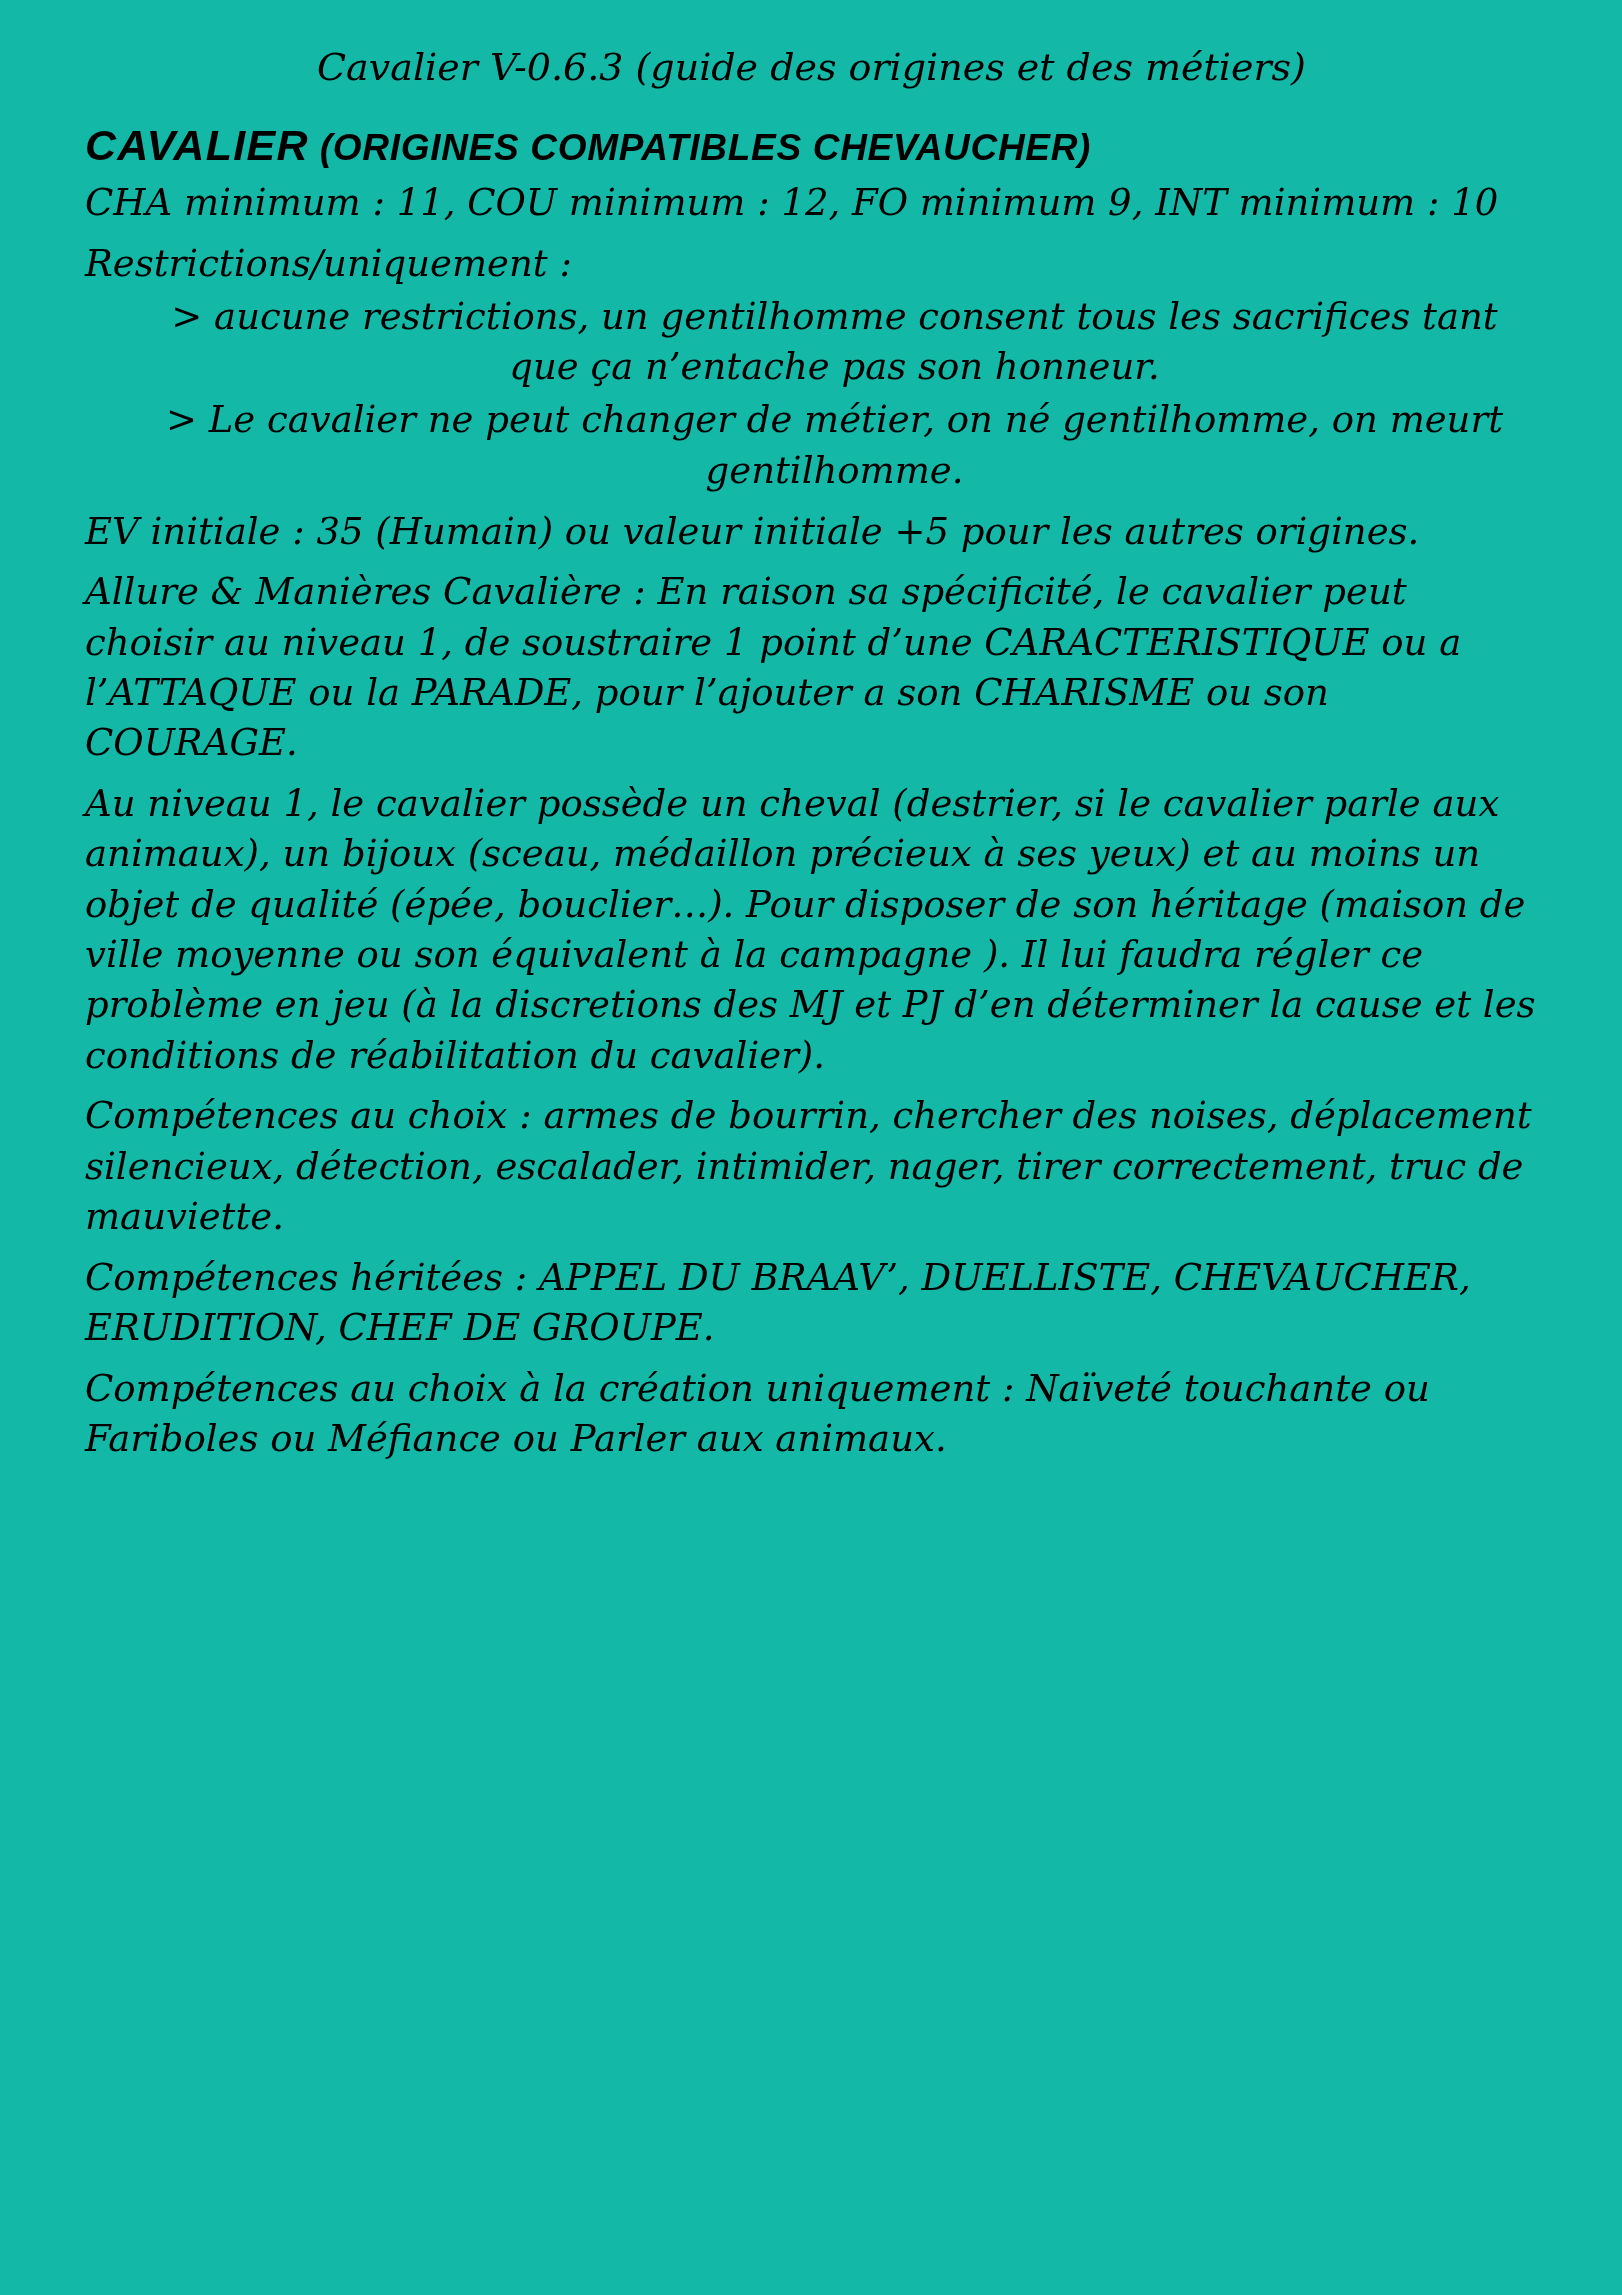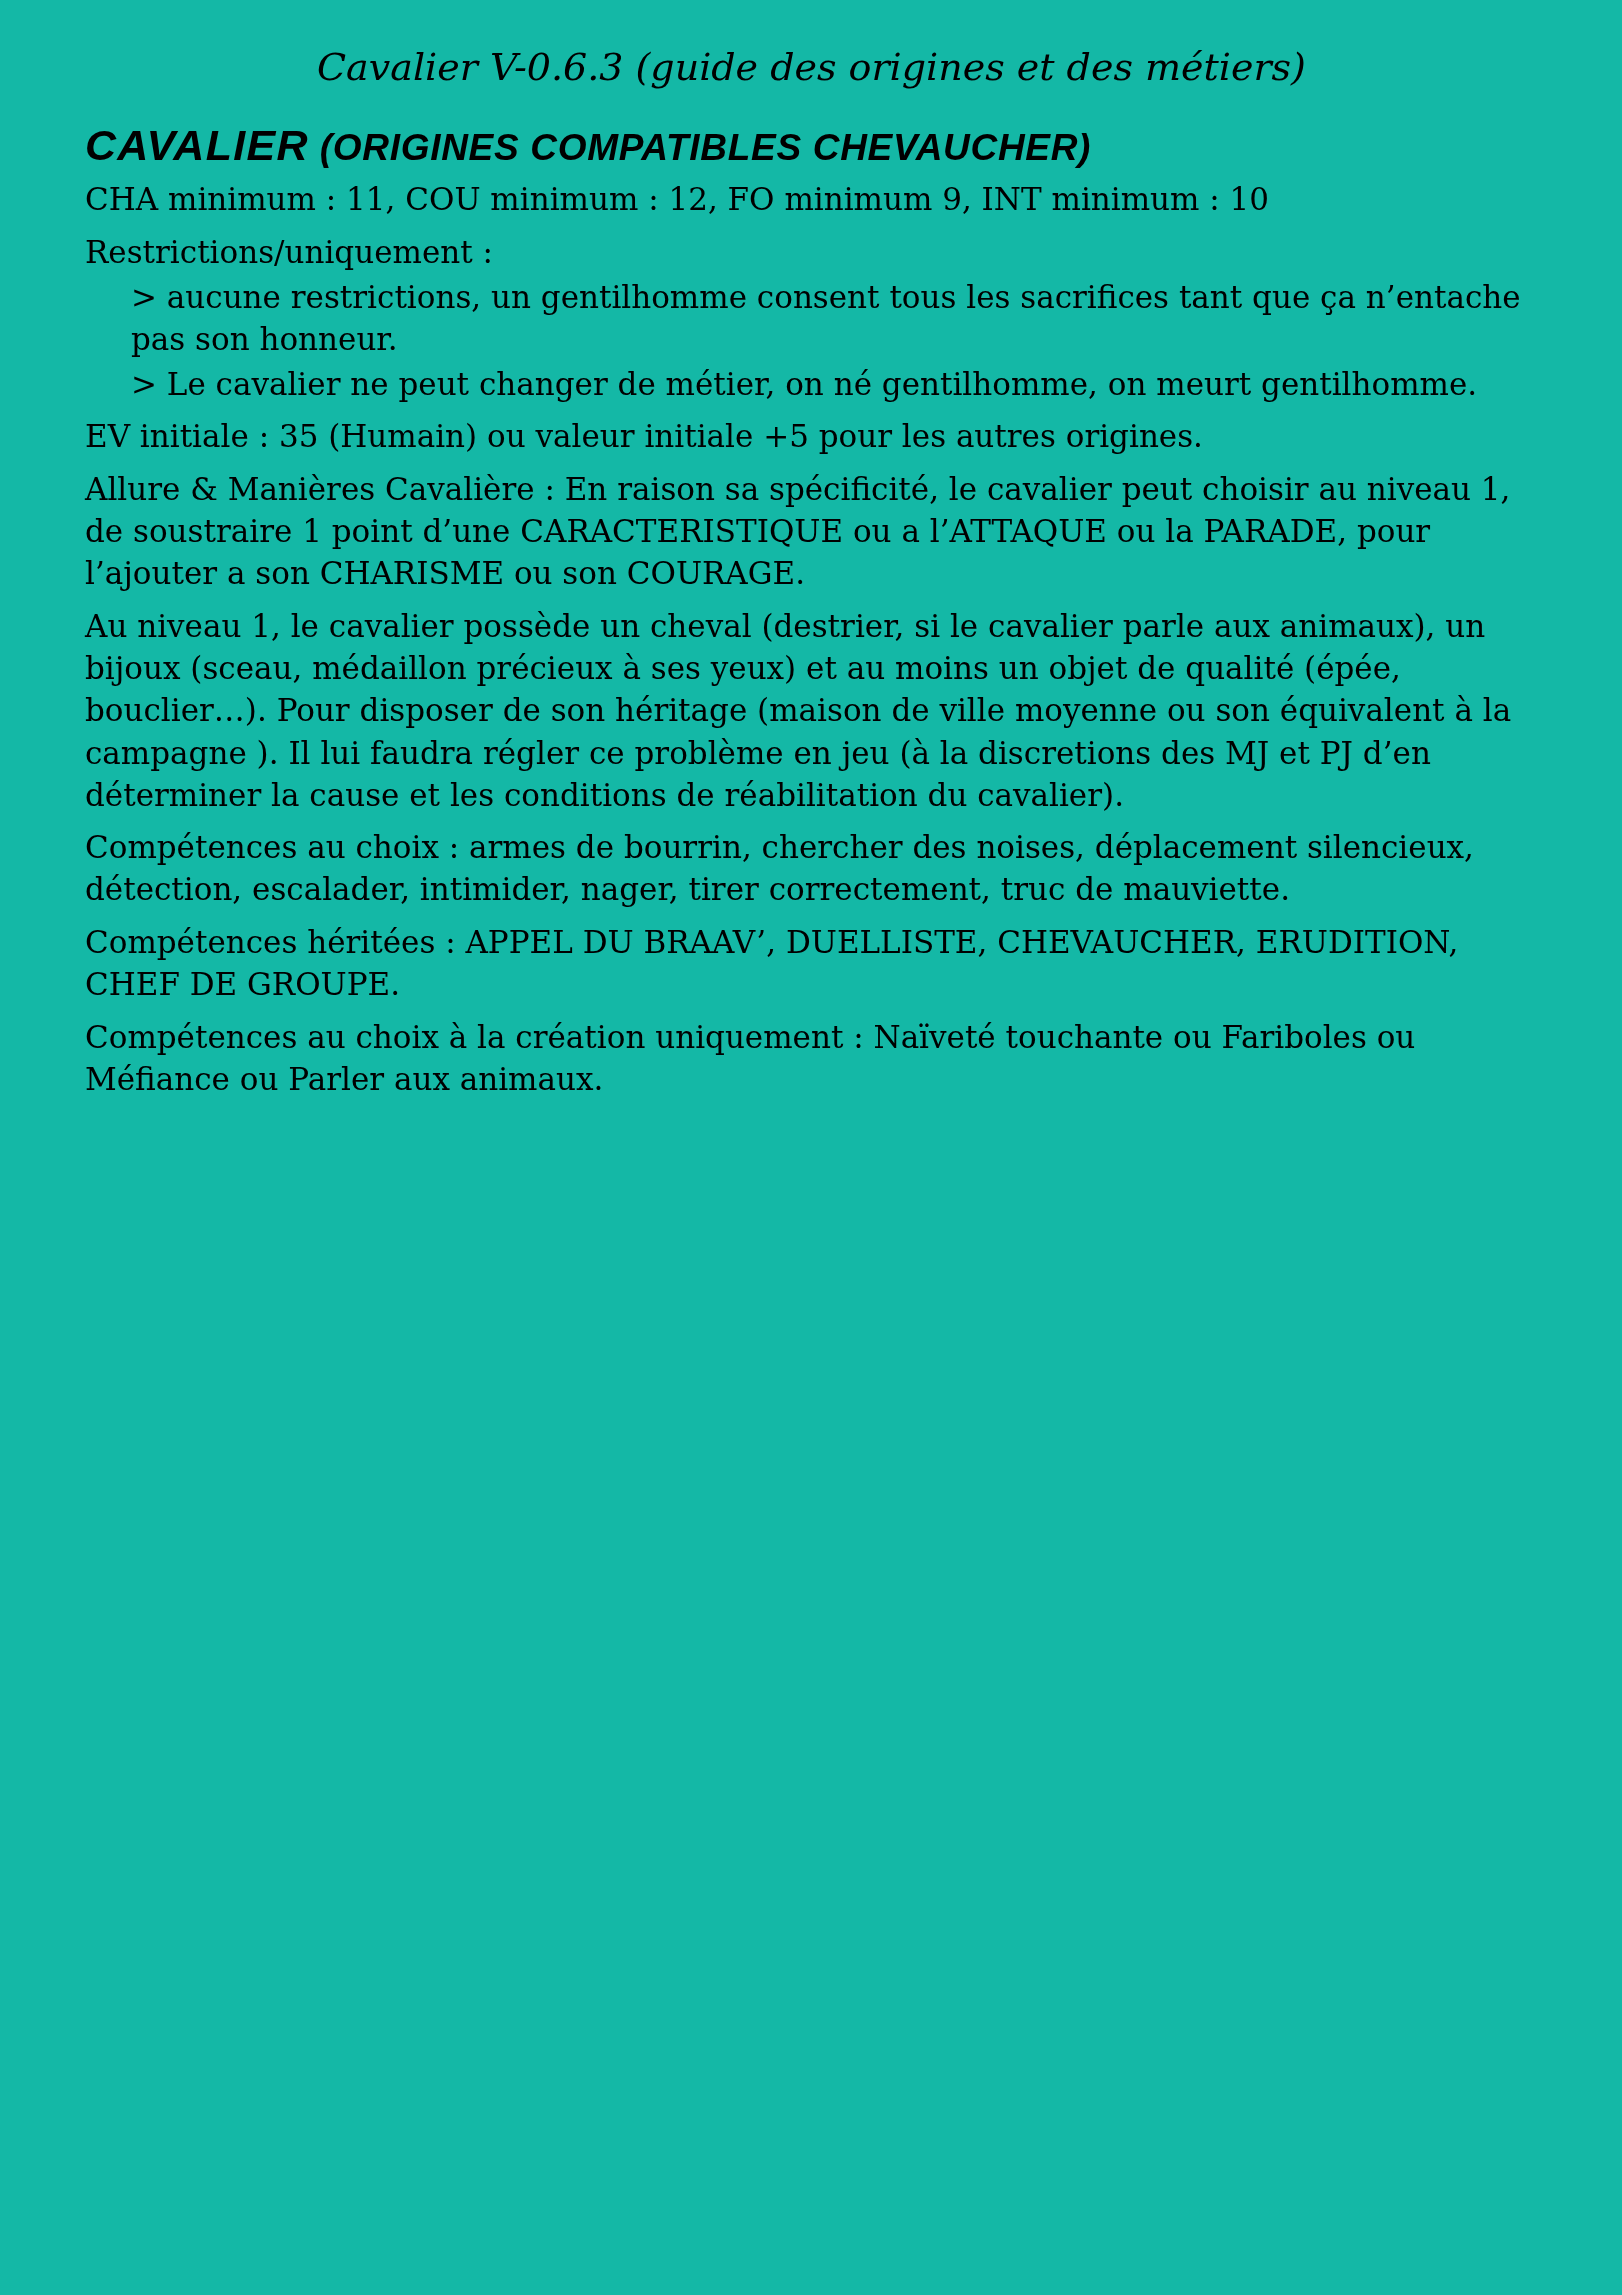--- a/index.html
+++ b/index.html
@@ -36,31 +36,33 @@
     line-height: 1.05;
     letter-spacing: 1.3px;
     white-space: nowrap;
   }
   .heading-qualifier {
     font-size: 37px;
     letter-spacing: 0.7px;
   }
   .body-text {
     font-family: "DejaVu Serif", serif;
-    font-size: 31px;
+    font-style: italic;
+    font-size: 37px;
     line-height: 1.36;
   }
   p.line {
     margin: 10.5px 0 0 0;
   }
   p.line.tight {
     margin: 2.6px 0 0 0;
   }
   p.line.indent {
     margin-left: 46px;
+    text-align: center;
   }
 </style>
 </head>
 <body>
 
 <div class="page">
 
   <div class="doc-title">Cavalier V-0.6.3 (guide des origines et des métiers)</div>
 
   <h1 class="heading"><span class="heading-main">CAVALIER</span><span class="heading-qualifier"> (ORIGINES COMPATIBLES CHEVAUCHER)</span></h1>

